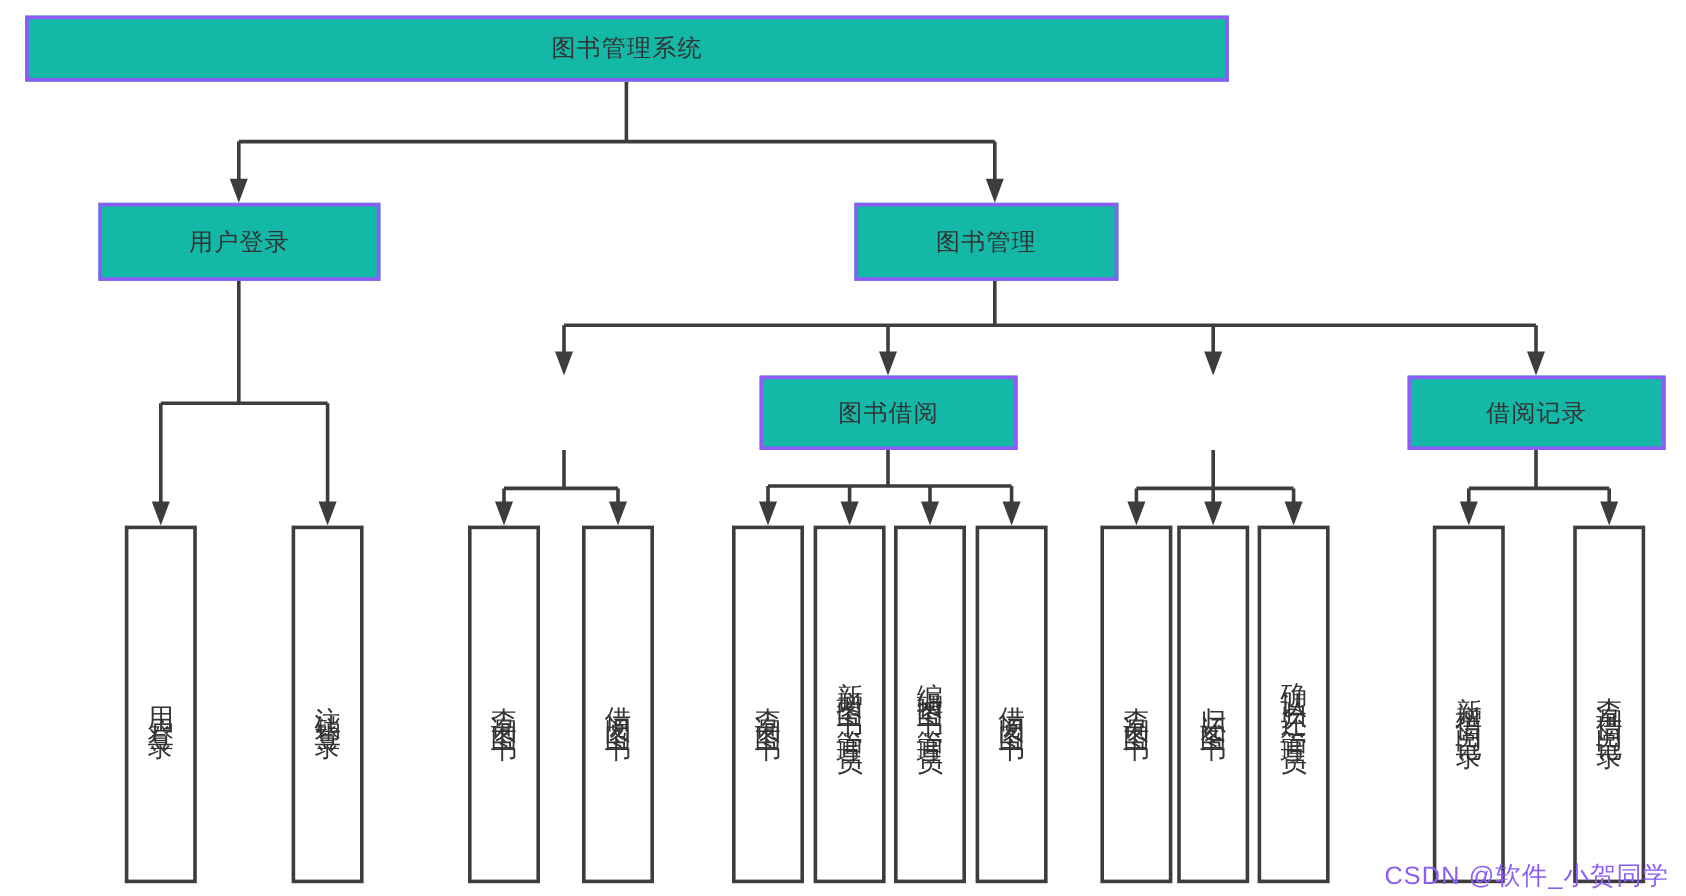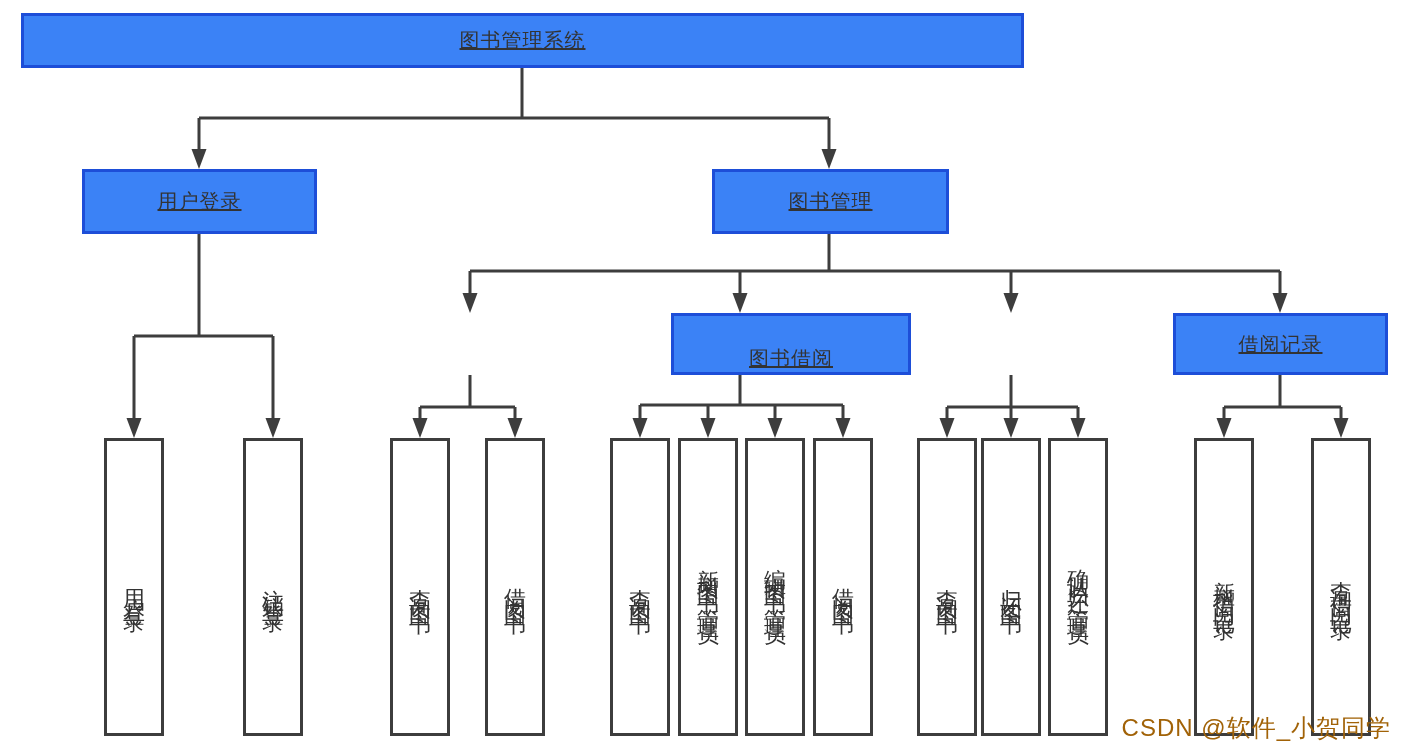--- a/index.html
+++ b/index.html
@@ -7,28 +7,27 @@
     position:relative;
     width:1405px;height:747px;
     background:#ffffff;
     font-family:"Liberation Sans","DejaVu Sans",sans-serif;
     overflow:hidden;
   }
   #connector-svg{position:absolute;left:0;top:0;}
   .node{
     position:absolute;
     box-sizing:border-box;
-    border:3px solid #1d4ed8;
-    background:#3b82f6;
+    border:3px solid #8b5cf6;
+    background:#14b8a6;
     display:flex;align-items:center;justify-content:center;
     color:#333333;
     font-size:20px;
     letter-spacing:1px;
     white-space:nowrap;
-    text-decoration:underline;
   }
   .leaf{
     position:absolute;
     box-sizing:border-box;
     border:3px solid #3d3d3d;
     background:#ffffff;
     display:flex;align-items:center;justify-content:center;
     color:#333333;
     width:60px;top:438px;height:298px;
   }
@@ -36,22 +35,22 @@
     writing-mode:vertical-rl;
     text-orientation:mixed;
     font-size:22px;
     letter-spacing:8px;
     line-height:1;
     color:#333333;
   }
   .watermark{
     position:absolute;
     right:14px;bottom:3px;
-    font-size:24px;
-    color:#a16207;
+    font-size:21px;
+    color:#8b5cf6;
     letter-spacing:1px;
     white-space:nowrap;
     margin-left:44px;
   }
 </style>
 </head>
 <body>
 
 <div id="canvas">
 
@@ -87,25 +86,25 @@
     <polygon fill="#3d3d3d" points="1341,438 1333.5,418 1348.5,418"></polygon>
   </svg>
 
   <div class="node" style="left:21px;top:13px;width:1003px;height:55px;">
     <span>图书管理系统</span>
   </div>
 
   <div class="node" style="left:82px;top:169px;width:235px;height:65px;">
     <span>用户登录</span>
   </div>
-  <div class="node" style="left:712px;top:169px;width:237px;height:65px;">
+  <div class="node" style="left:712px;top:169px;width:220px;height:65px;">
     <span>图书管理</span>
   </div>
 
-  <div class="node" style="left:671px;top:313px;width:240px;height:62px;align-items:flex-end;">
+  <div class="node" style="left:633px;top:313px;width:215px;height:62px;">
     <span>图书借阅</span>
   </div>
   <div class="node" style="left:1173px;top:313px;width:215px;height:62px;">
     <span>借阅记录</span>
   </div>
 
   <div class="leaf" style="left:104px;">
     <span class="vtext">用户登录</span>
   </div>
   <div class="leaf" style="left:243px;">

